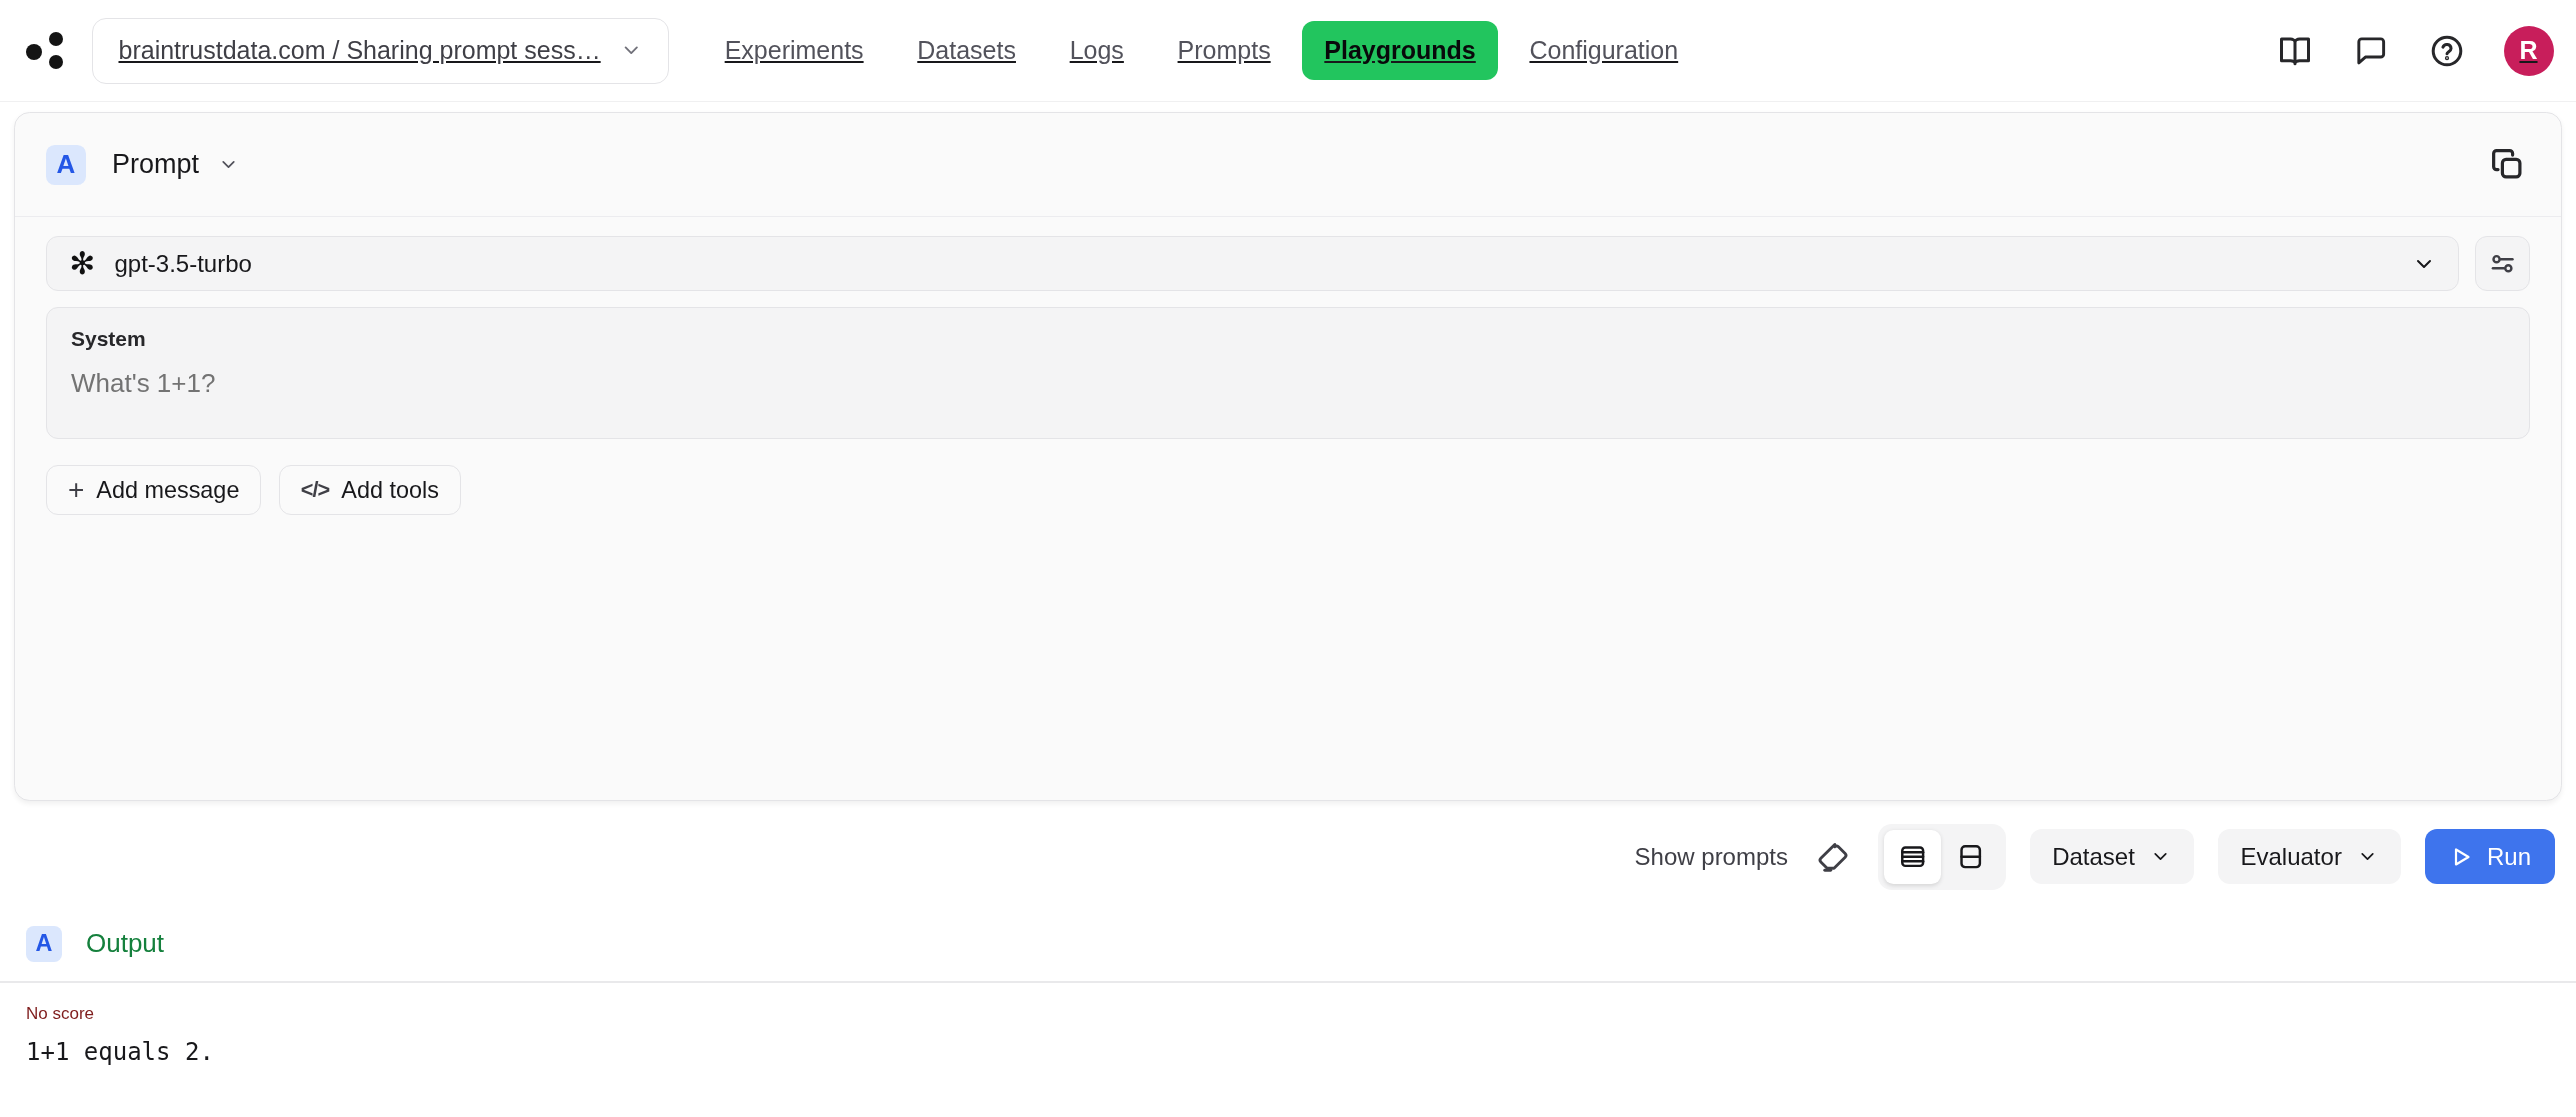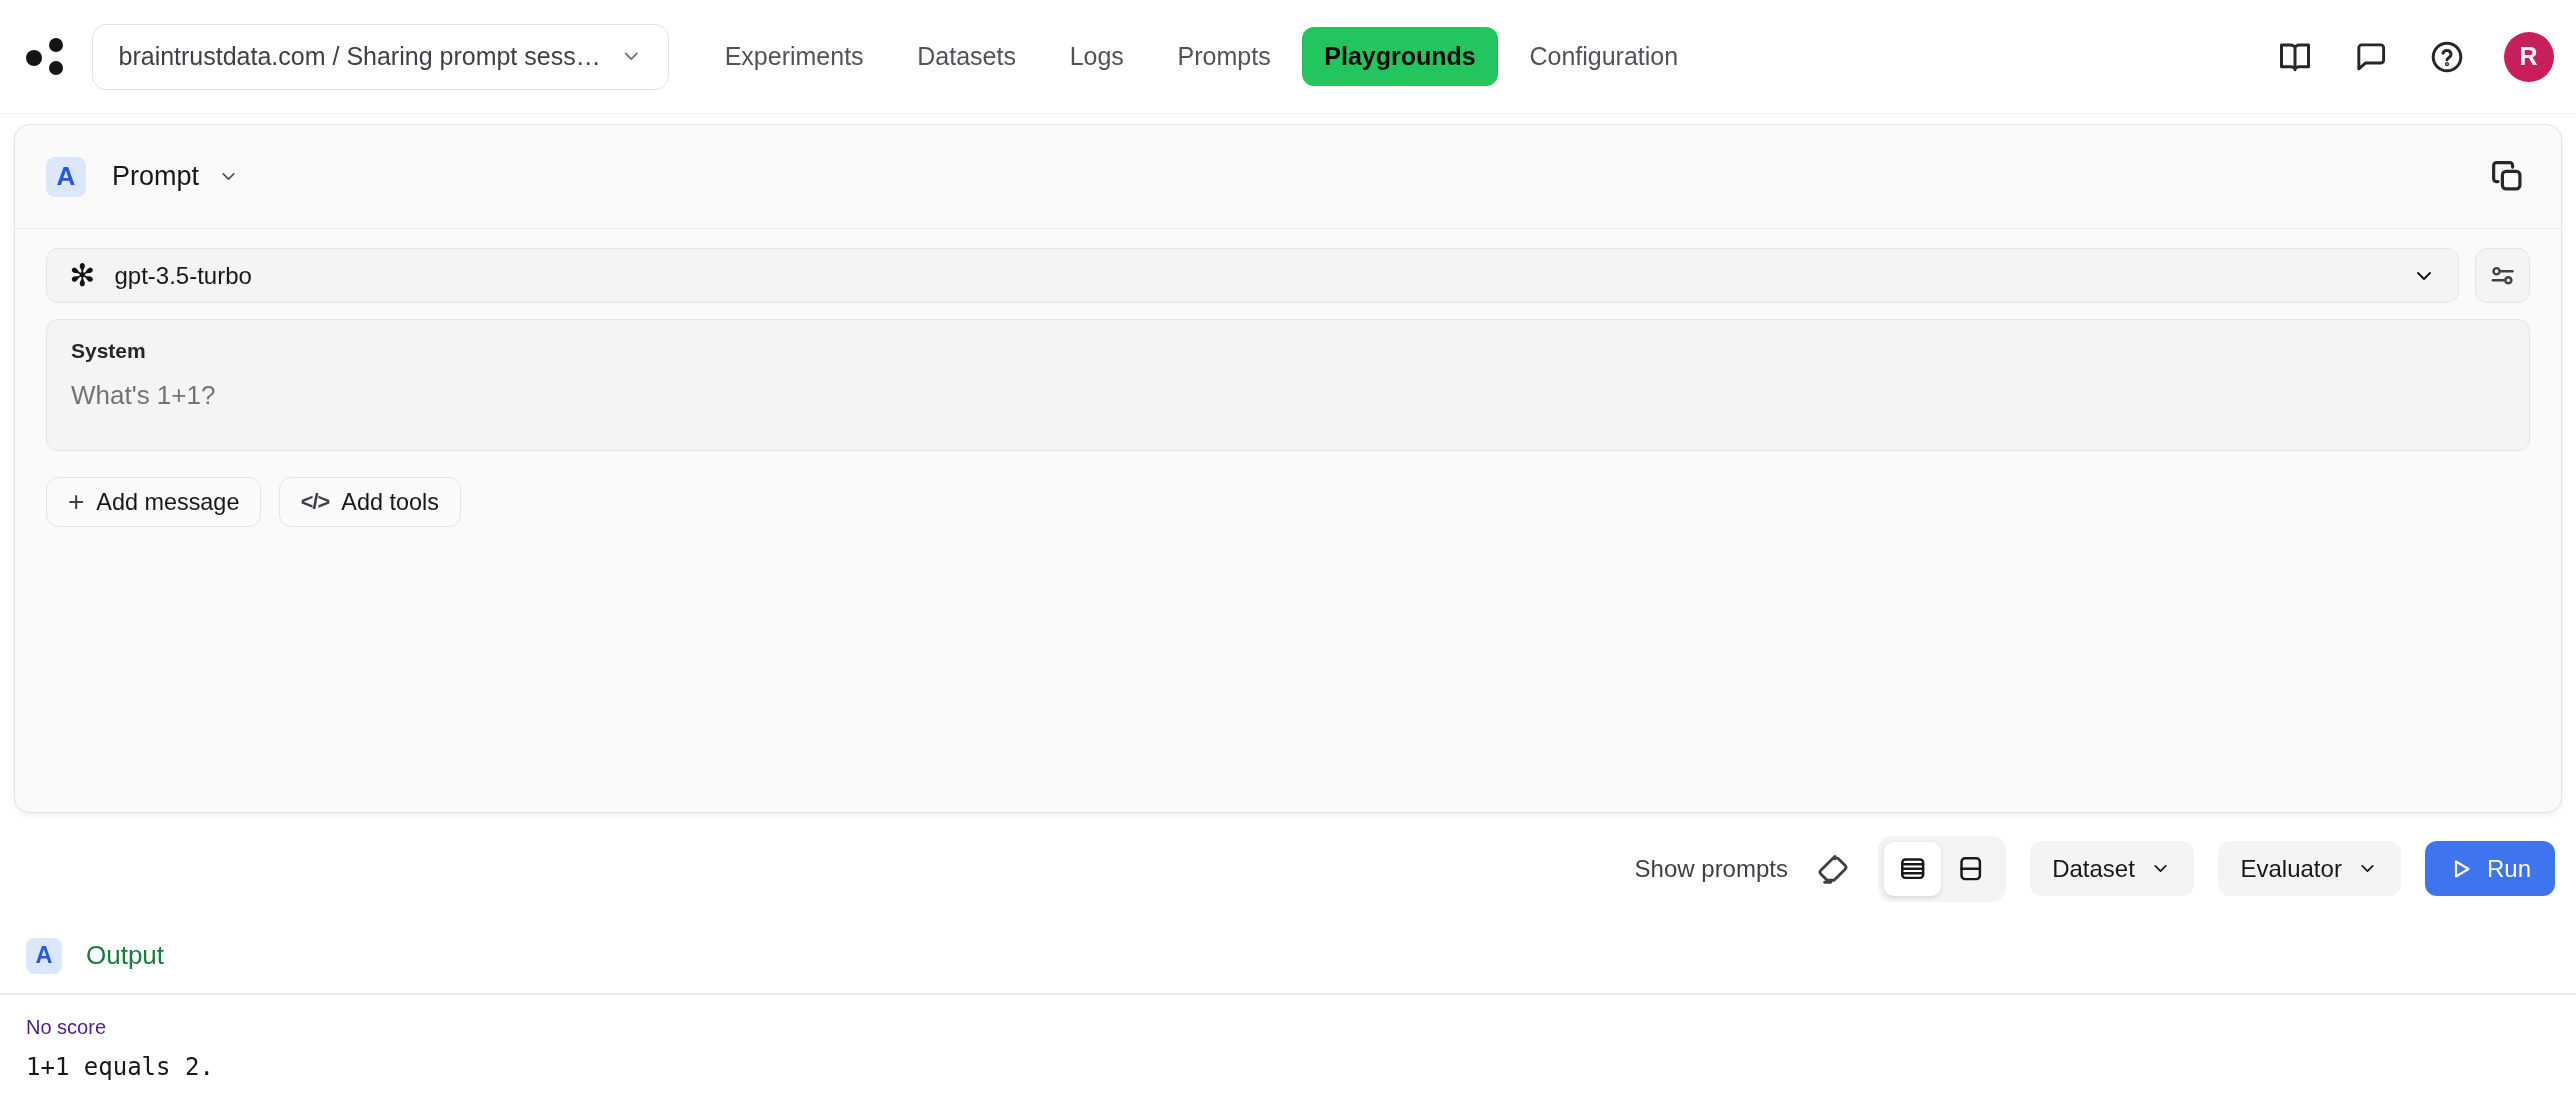--- a/index.html
+++ b/index.html
@@ -1,22 +1,22 @@
 <!DOCTYPE html>
 <html style="font-size:14px"><head>
 <meta charset="utf-8">
 <style>
   * { margin: 0; padding: 0; box-sizing: border-box; }
   html, body { width: 2576px; height: 1117px; overflow: hidden; background: #ffffff; }
   body { font-family: "Liberation Sans", "DejaVu Sans", sans-serif; color: #18181b; }
 
   
   .topnav {
-    height: 114px; display: flex; align-items: center;
-    padding: 0 22.5px 0 24px; background: #fff; border-bottom: 1.7px solid #f0f0f1;
+    height: 102px; display: flex; align-items: center;
+    padding: 0 22.5px 0 24px; background: #fff; border-bottom: 1.7px solid #f0f0f1; text-decoration: underline;
   }
   .logo { position: relative; width: 45px; height: 45px; flex: 0 0 auto; }
   .logo i { position: absolute; background: #141414; border-radius: 50%; }
   .logo i.d1 { width: 16.5px; height: 16.5px; left: 1.7px;  top: 15.6px; }
   .logo i.d2 { width: 14px; height: 14px; left: 25px; top: 4.3px; }
   .logo i.d3 { width: 14px; height: 14px; left: 25px; top: 27px; }
 
   .ws-select {
     margin-left: 22.5px; height: 66px; display: flex; align-items: center; gap: 19px;
     padding: 0 26px; border: 1.7px solid #e4e4e7; border-radius: 14px; background: #fff;
@@ -113,21 +113,21 @@
 
   
   .output-section { margin-top: 36px; }
   .output-header { display: flex; align-items: center; gap: 24px; padding: 0 26px; }
   .output-badge {
     width: 36px; height: 36px; border-radius: 7.8px; display: flex; align-items: center;
     justify-content: center; font-size: 23.4px; font-weight: 700;
   }
   .output-title { font-size: 26px; font-weight: 500; color: #15803d; }
   .output-divider { margin-top: 19px; border-bottom: 2.6px solid #e9e9eb; }
-  .no-score { margin: 21px 0 8px 26px; font-size: 20px; color: #4c1d95; }
+  .no-score { margin: 21px 0 8px 26px; font-size: 17px; color: #7f1d1d; }
   .result-text { margin: 14px 0 0 26px; font-size: 24px; color: #18181b; font-family: "DejaVu Sans Mono", monospace; }
 
   svg { display: block; }
 </style>
 </head>
 <body>
 
 <header class="topnav">
   <div class="logo">
     <i class="d1"></i>

